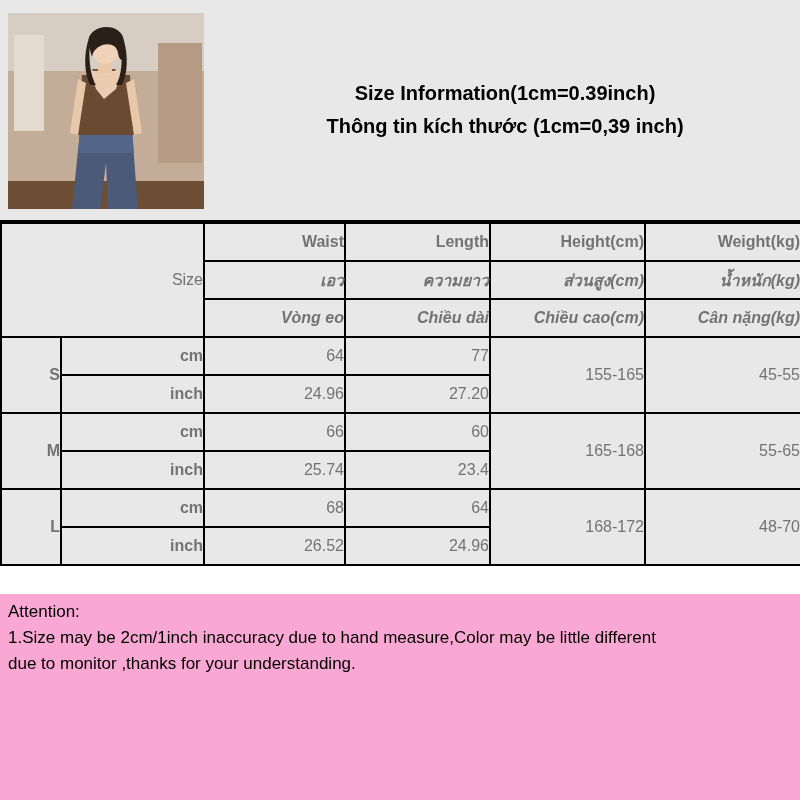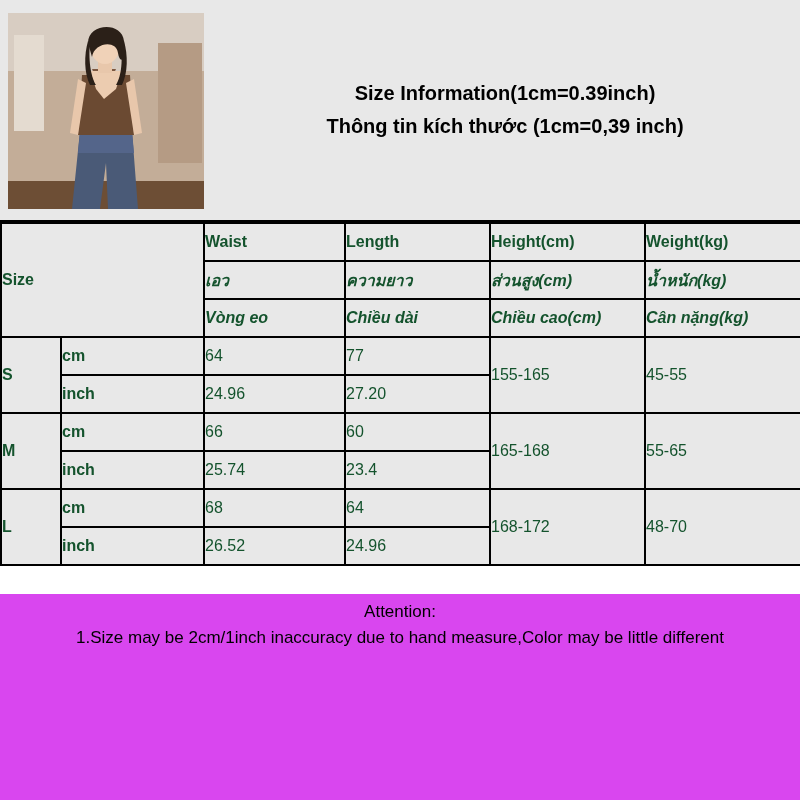--- a/index.html
+++ b/index.html
@@ -67,39 +67,39 @@
     position: absolute;
     left: 0;
     top: 222px;
     width: 800px;
     border-collapse: collapse;
     table-layout: fixed;
   }
   table.size-table td, table.size-table th {
     border: 2px solid #000;
     background: #e8e8e8;
-    text-align: left;
+    text-align: right;
     vertical-align: middle;
     font-size: 16px;
-    color: #14532d;
+    color: #737373;
     padding: 0;
     height: 36px;
   }
   td.hdr {
     font-weight: bold;
     font-size: 16px;
   }
   td.hdr-sub {
     font-weight: bold;
     font-size: 15px;
     font-style: italic;
   }
   td.size-word {
     font-size: 26px;
-    font-weight: bold;
+    font-weight: normal;
   }
   td.size-letter {
     font-size: 18px;
     font-weight: bold;
     background: #e0e0e0;
   }
   td.unit {
     font-weight: bold;
     font-size: 15px;
   }
@@ -111,24 +111,23 @@
     font-size: 17px;
     background: #e8e8e8;
   }
   
   .attention {
     position: absolute;
     left: 0;
     top: 594px;
     width: 800px;
     height: 206px;
-    background: #d946ef;
+    background: #f9a8d4;
     padding: 6px 8px 0 8px;
     box-sizing: border-box;
-    text-align: center;
   }
   .attention p {
     margin: 0 0 2px 0;
     font-size: 17px;
     line-height: 1.42;
     color: #000;
   }
   .att-title { margin-bottom: 1px; }
 </style>
 </head>
@@ -246,15 +245,16 @@
         <td class="unit">inch</td>
         <td class="val">26.52</td>
         <td class="val">24.96</td>
       </tr>
     </tbody>
   </table>
 
   <div class="attention">
     <p class="att-title">Attention:</p>
     <p>1.Size may be 2cm/1inch inaccuracy due to hand measure,Color may be little different</p>
+    <p>due to monitor ,thanks for your understanding.</p>
   </div>
 
 </div>
 
 </body></html>

